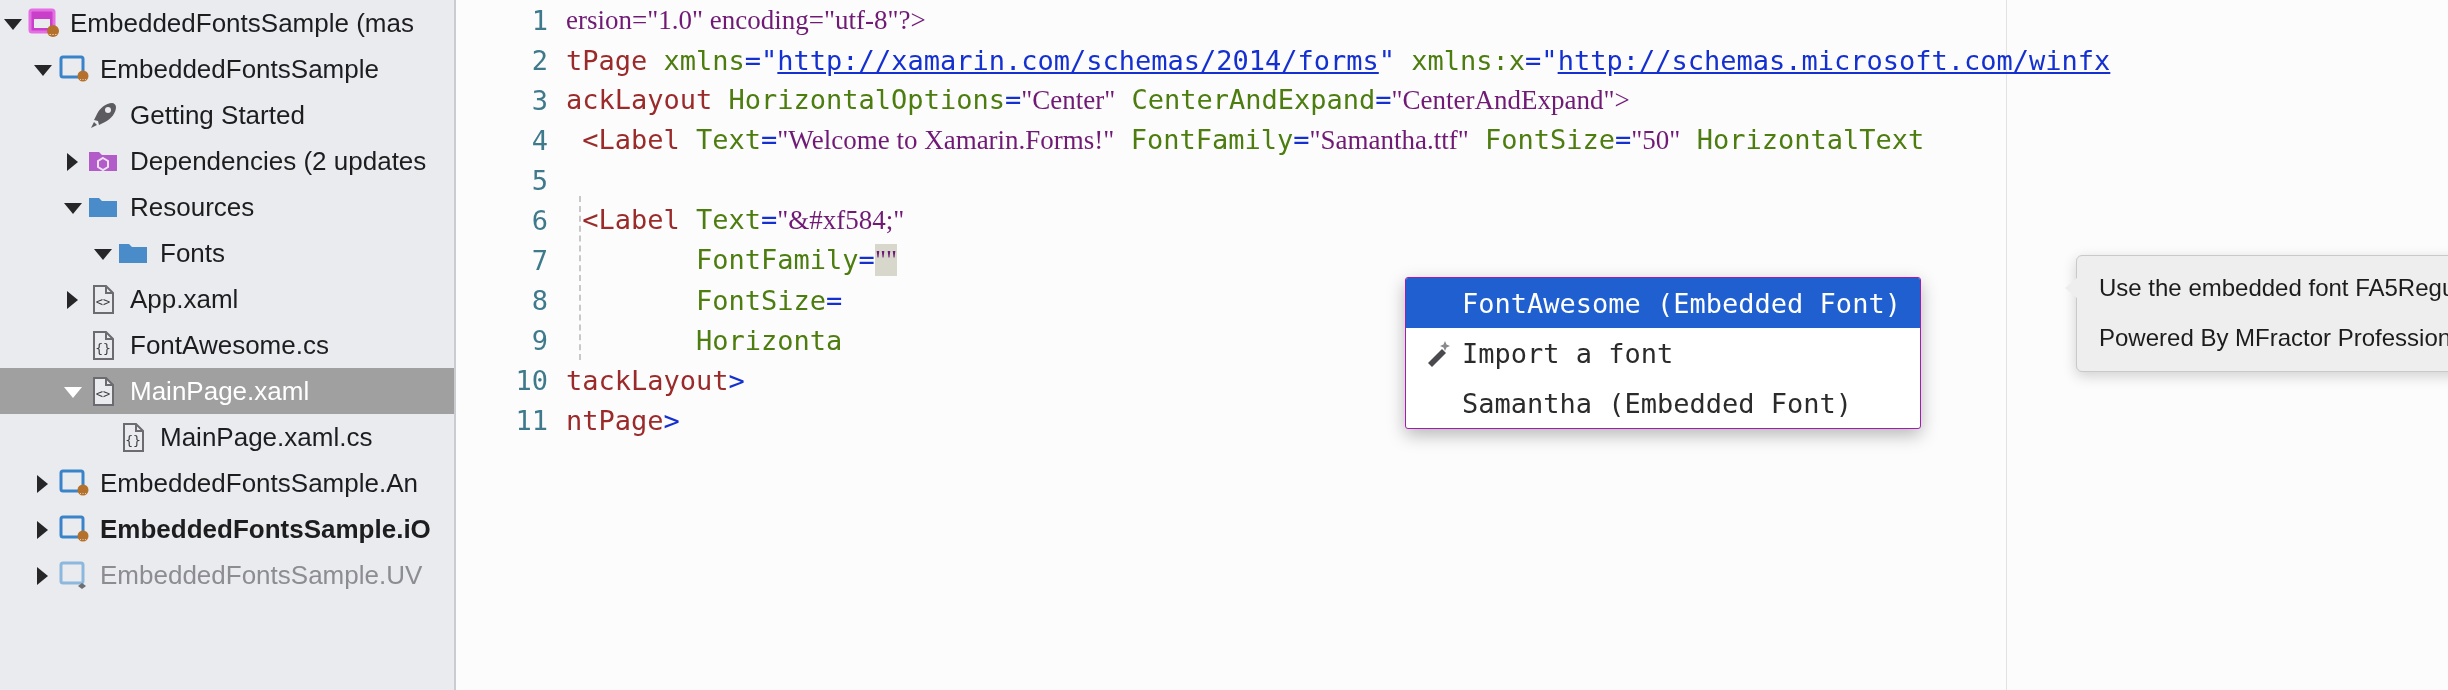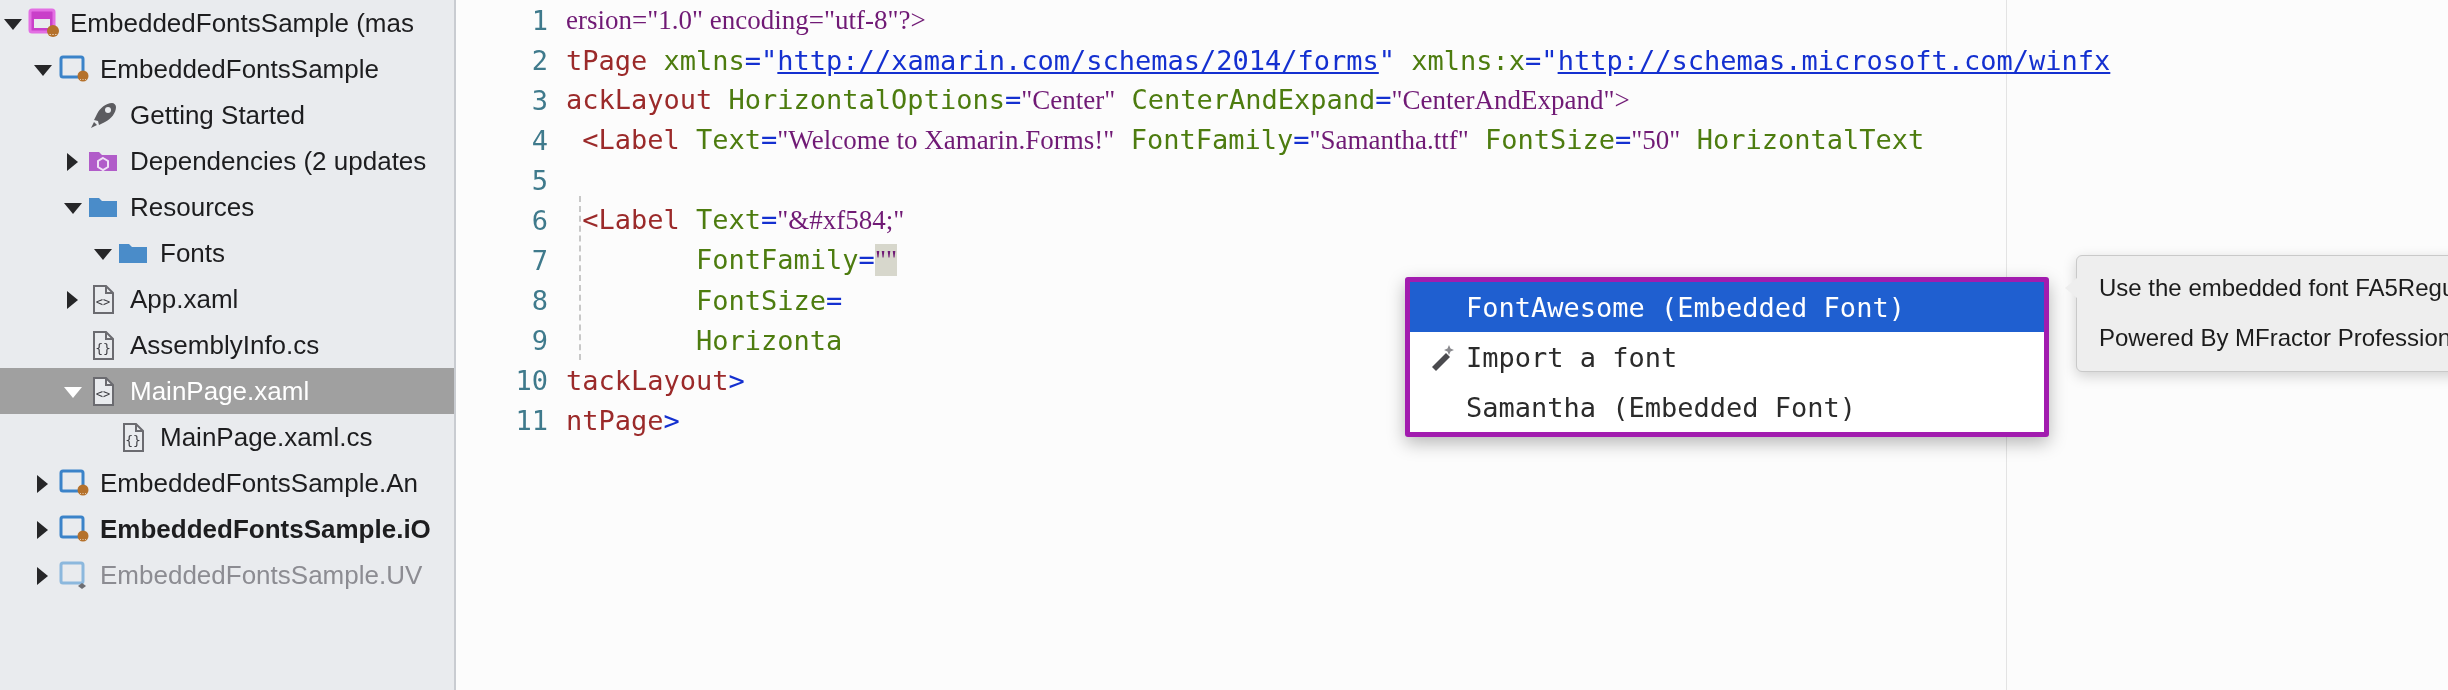--- a/index.html
+++ b/index.html
@@ -140,23 +140,23 @@
   .sel-quote {
     background: #d7d7cc;
     padding: 1px 0;
   }
 
   
   .ac-popup {
     position: absolute;
     left: 949px;
     top: 277px;
-    width: 644px;
+    width: 516px;
     background: #ffffff;
-    border: 5px solid #a21caf;
+    border: 1px solid #a21caf;
     border-radius: 3px;
     box-shadow: 0 6px 18px rgba(0,0,0,0.28);
     overflow: hidden;
     z-index: 40;
   }
   .ac-item {
     display: flex;
     align-items: center;
     height: 50px;
     padding-left: 16px;
@@ -300,21 +300,21 @@
         <div class="tree-row">
           <span style="flex: 0 0 auto; display: inline-block; width: 60px;"></span>
           <span class="twisty "></span>
           <span class="ico">
             <svg viewBox="0 0 34 34">
               <path d="M8 4h12l7 7v20H8z" fill="#e9ebee" stroke="#6b6b70" stroke-width="2"></path>
               <path d="M20 4v7h7" fill="none" stroke="#6b6b70" stroke-width="2"></path>
               <text x="17" y="25" font-size="13" fill="#3b3b40" text-anchor="middle" font-family="monospace">{}</text>
             </svg>
           </span>
-          <span class="tree-label">AssemblyInfo.cs</span>
+          <span class="tree-label">FontAwesome.cs</span>
         </div>
         <div class="tree-row selected">
           <span style="flex: 0 0 auto; display: inline-block; width: 60px;"></span>
           <span class="twisty down"></span>
           <span class="ico">
             <svg viewBox="0 0 34 34">
               <path d="M8 4h12l7 7v20H8z" fill="#e9ebee" stroke="#6b6b70" stroke-width="2"></path>
               <path d="M20 4v7h7" fill="none" stroke="#6b6b70" stroke-width="2"></path>
               <text x="17" y="24" font-size="12" fill="#3b3b40" text-anchor="middle" font-family="monospace">&lt;&gt;</text>
             </svg>

